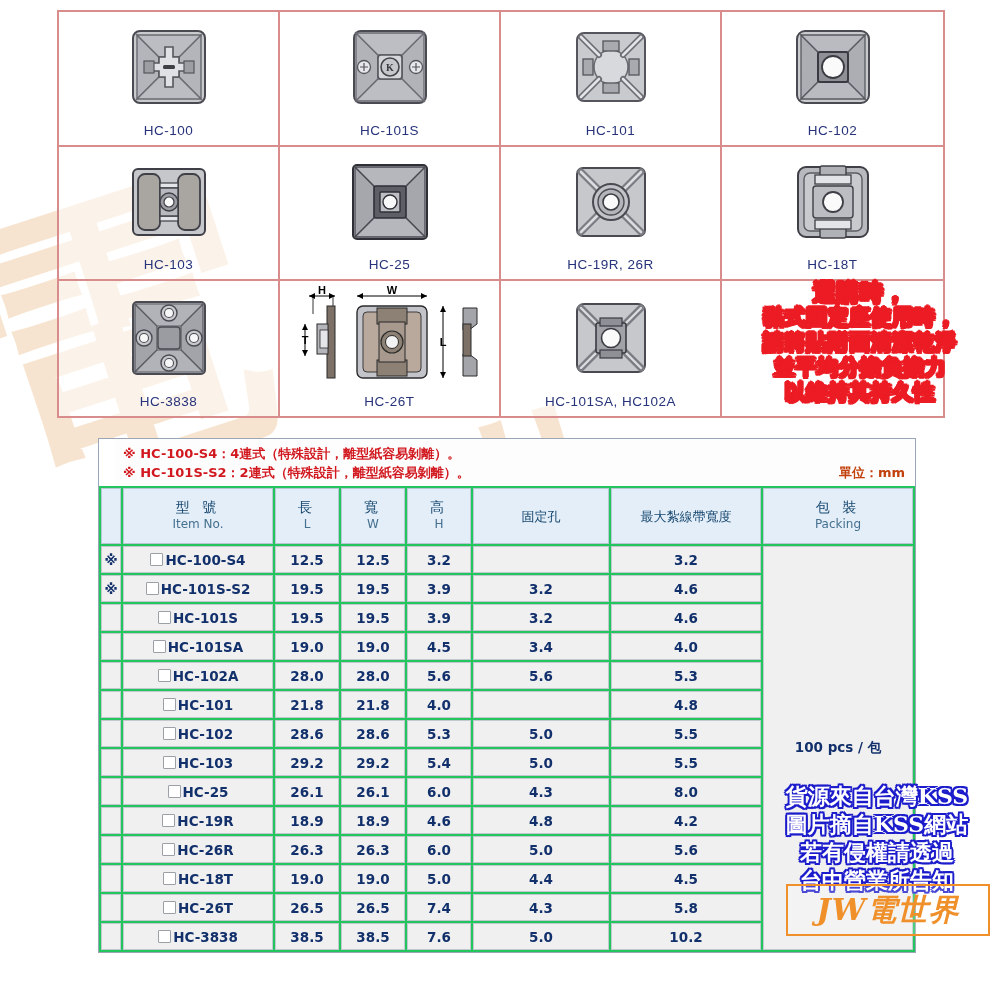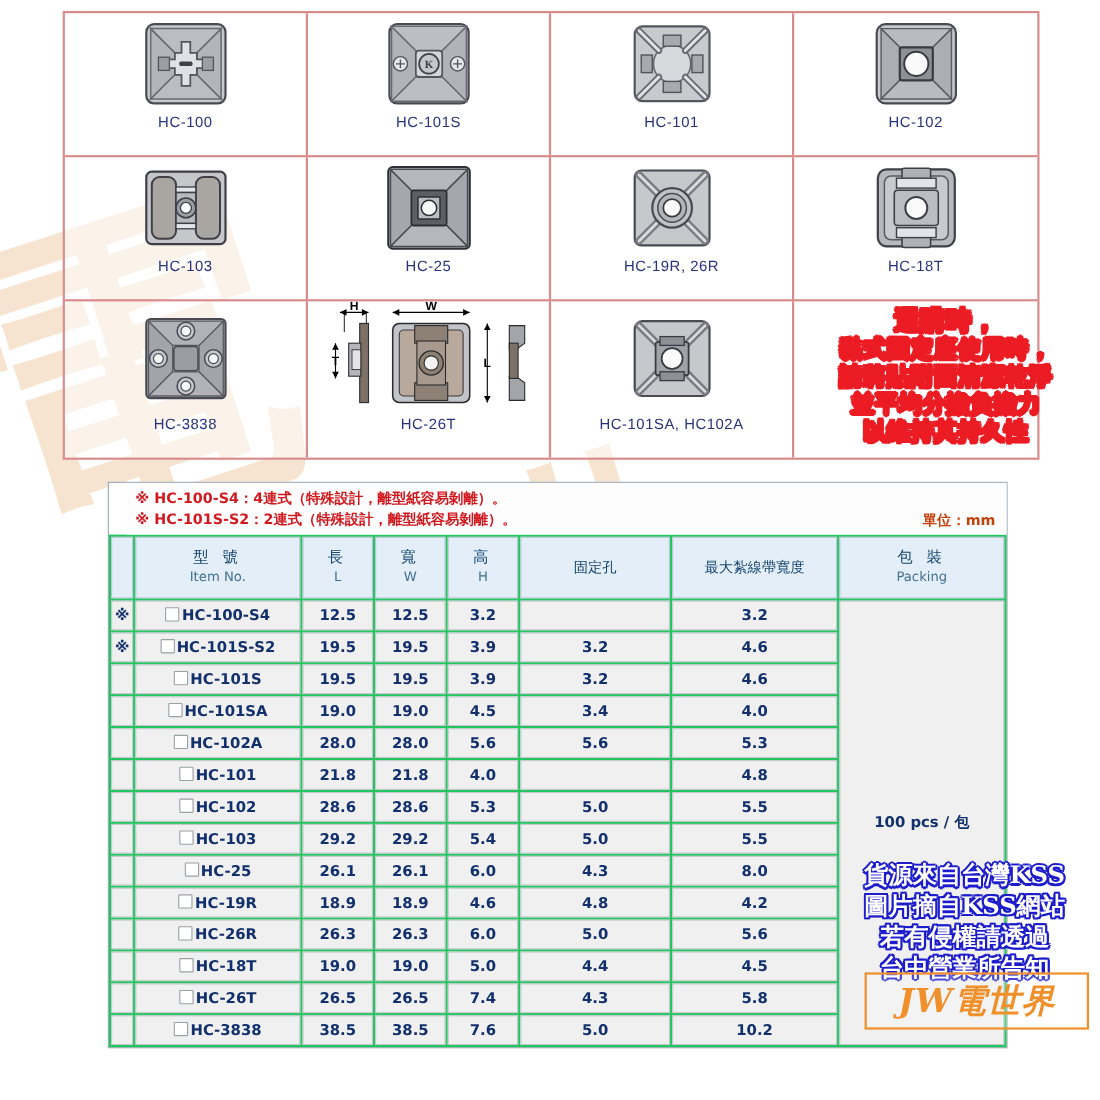--- a/index.html
+++ b/index.html
@@ -43,41 +43,41 @@
     box-sizing:border-box;
     display:flex;flex-direction:column;
     align-items:center;justify-content:flex-start;
     position:relative;
   }
   .cell:nth-child(4n){border-right:none;}
   .cell:nth-child(n+9){border-bottom:none;}
   .cell .art{flex:1;display:flex;align-items:center;justify-content:center;width:100%;}
   .cell .cap{
     font-size:13.5px;color:#27337a;font-weight:500;
-    letter-spacing:.5px;padding-bottom:23px;
+    letter-spacing:.5px;padding-bottom:7px;
     font-family:"Liberation Sans","DejaVu Sans",sans-serif;
   }
 
   
   #red-note{
     position:absolute;left:735px;top:280px;width:250px;
     z-index:6;text-align:center;pointer-events:none;
   }
   #red-note div{
     color:#ec1c24;
     font-family:"DejaVu Sans","Liberation Sans",sans-serif;
     font-weight:bold;
     font-size:21px;
     line-height:25px;
     letter-spacing:.5px;
     text-shadow:
       2px 0 0 #ec1c24,-2px 0 0 #ec1c24,0 2px 0 #ec1c24,0 -2px 0 #ec1c24,
       1.5px 1.5px 0 #ec1c24,-1.5px 1.5px 0 #ec1c24,1.5px -1.5px 0 #ec1c24,-1.5px -1.5px 0 #ec1c24;
   }
-  #red-note div:first-child{font-size:23px;}
+  #red-note div:first-child{font-size:23px;font-family:Liberation Serif, serif;}
 
   
   #spec-panel{
     position:absolute;left:98px;top:438px;width:818px;
     border:1px solid #9aa6b5;
     background:#ffffff;
     box-sizing:border-box;
     z-index:3;
   }
   #notes{

